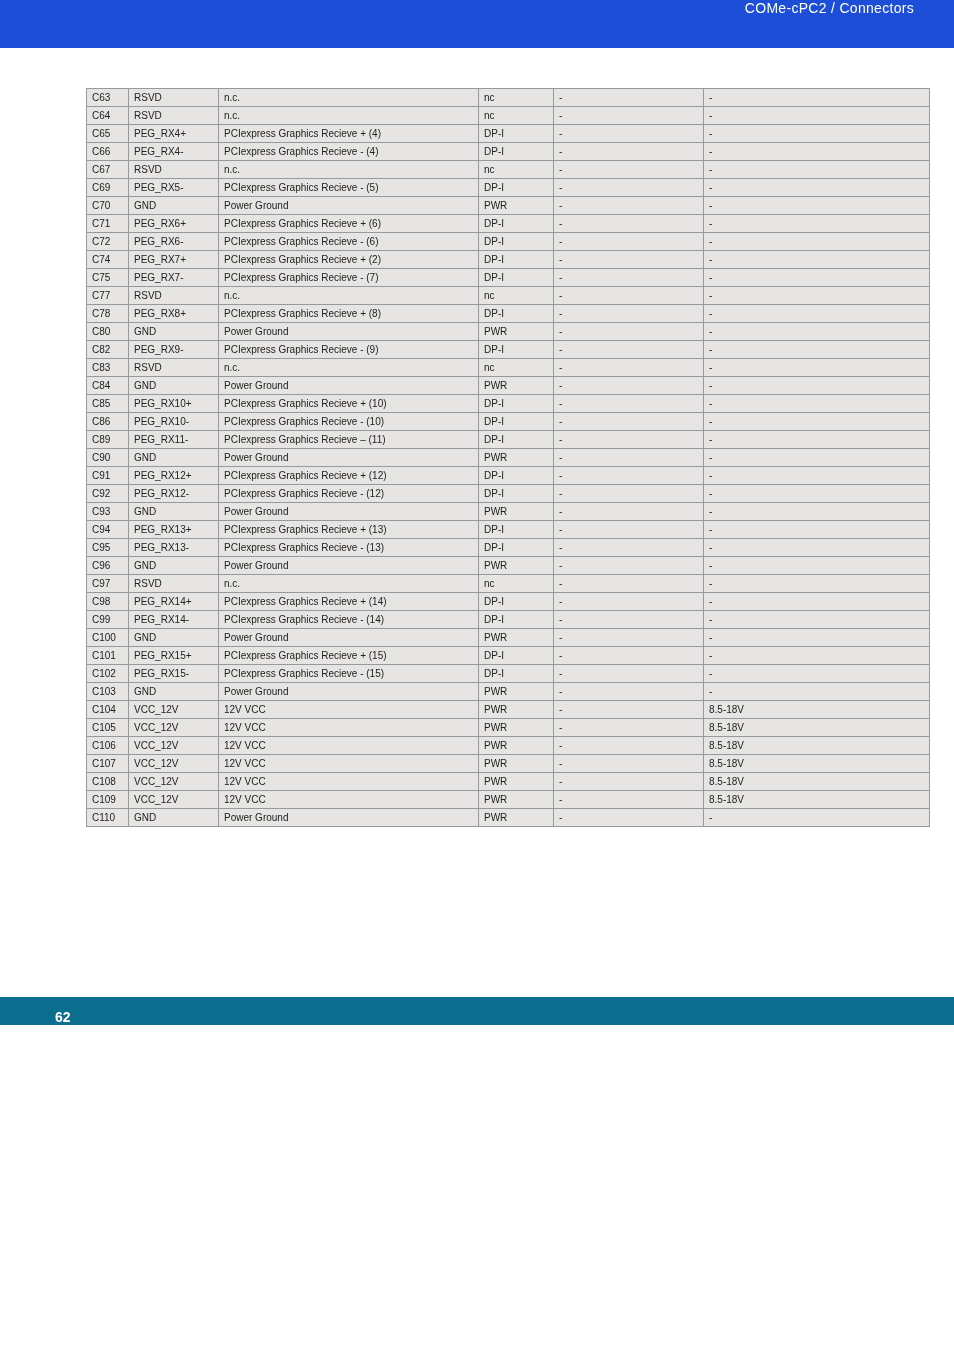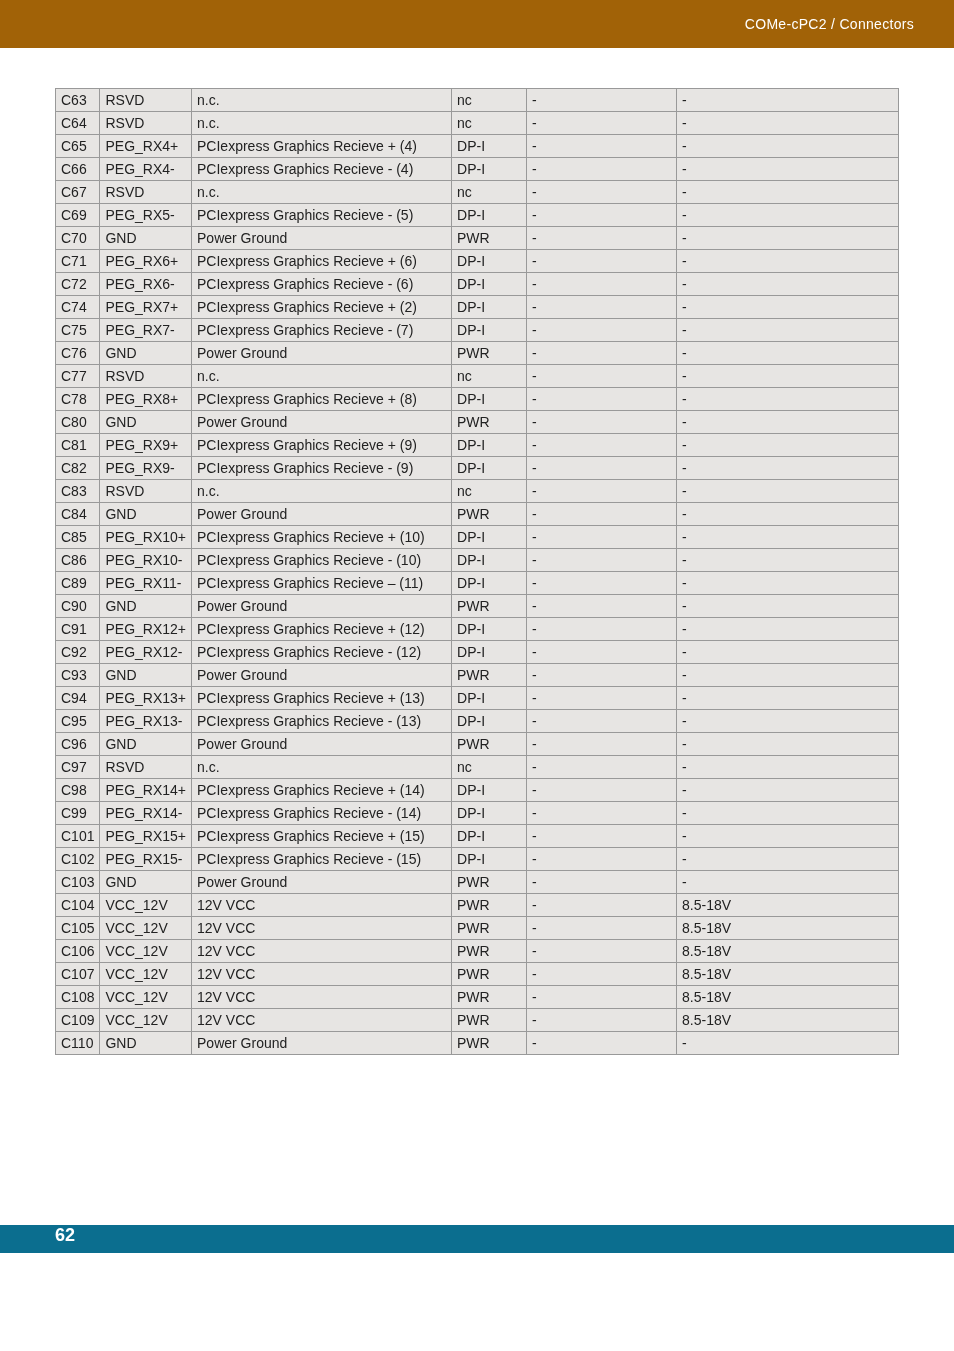--- a/index.html
+++ b/index.html
@@ -3,60 +3,61 @@
 <meta charset="utf-8">
 <style>
   * { box-sizing: border-box; margin: 0; padding: 0; }
   body {
     font-family: "Segoe UI", Arial, sans-serif;
     background: #ffffff;
     width: 954px;
     margin: 0 auto;
   }
   .header-bar {
-    background: #a16207;
+    background: #1d4ed8;
     height: 48px;
     display: flex;
-    align-items: center;
+    align-items: flex-start;
     justify-content: flex-end;
     padding-right: 40px;
     color: #fff;
     font-size: 14px;
     letter-spacing: 0.3px;
   }
   .content {
     padding: 40px 55px 30px 55px;
   }
   table {
     border-collapse: collapse;
     width: 100%;
-    font-size: 14px;
+    font-size: 10px;
     color: #222;
+    margin-left: 31px;
   }
   td {
     border: 1px solid #999;
     background: #e7e5e3;
     padding: 3px 5px;
     vertical-align: middle;
     height: 18px;
   }
   col.c1 { width: 42px; }
   col.c2 { width: 90px; }
   col.c3 { width: 260px; }
   col.c4 { width: 75px; }
   col.c5 { width: 150px; }
   col.c6 { width: auto; }
   .footer {
     background: #0b6e8f;
     color: #fff;
-    font-size: 18px;
+    font-size: 14px;
     font-weight: 600;
     height: 28px;
     display: flex;
-    align-items: flex-start;
+    align-items: flex-end;
     padding-left: 55px;
     margin-top: 140px;
   }
 </style>
 </head>
 <body>
 
 <div class="header-bar">
   <span>COMe-cPC2 / Connectors</span>
 </div>
@@ -154,28 +155,20 @@
         </tr>
         <tr>
           <td>C75</td>
           <td>PEG_RX7-</td>
           <td>PCIexpress Graphics Recieve - (7)</td>
           <td>DP-I</td>
           <td>-</td>
           <td>-</td>
         </tr>
         <tr>
-          <td>C76</td>
-          <td>GND</td>
-          <td>Power Ground</td>
-          <td>PWR</td>
-          <td>-</td>
-          <td>-</td>
-        </tr>
-        <tr>
           <td>C77</td>
           <td>RSVD</td>
           <td>n.c.</td>
           <td>nc</td>
           <td>-</td>
           <td>-</td>
         </tr>
         <tr>
           <td>C78</td>
           <td>PEG_RX8+</td>
@@ -186,28 +179,20 @@
         </tr>
         <tr>
           <td>C80</td>
           <td>GND</td>
           <td>Power Ground</td>
           <td>PWR</td>
           <td>-</td>
           <td>-</td>
         </tr>
         <tr>
-          <td>C81</td>
-          <td>PEG_RX9+</td>
-          <td>PCIexpress Graphics Recieve + (9)</td>
-          <td>DP-I</td>
-          <td>-</td>
-          <td>-</td>
-        </tr>
-        <tr>
           <td>C82</td>
           <td>PEG_RX9-</td>
           <td>PCIexpress Graphics Recieve - (9)</td>
           <td>DP-I</td>
           <td>-</td>
           <td>-</td>
         </tr>
         <tr>
           <td>C83</td>
           <td>RSVD</td>
@@ -318,20 +303,28 @@
           <td>PCIexpress Graphics Recieve + (14)</td>
           <td>DP-I</td>
           <td>-</td>
           <td>-</td>
         </tr>
         <tr>
           <td>C99</td>
           <td>PEG_RX14-</td>
           <td>PCIexpress Graphics Recieve - (14)</td>
           <td>DP-I</td>
+          <td>-</td>
+          <td>-</td>
+        </tr>
+        <tr>
+          <td>C100</td>
+          <td>GND</td>
+          <td>Power Ground</td>
+          <td>PWR</td>
           <td>-</td>
           <td>-</td>
         </tr>
         <tr>
           <td>C101</td>
           <td>PEG_RX15+</td>
           <td>PCIexpress Graphics Recieve + (15)</td>
           <td>DP-I</td>
           <td>-</td>
           <td>-</td>

